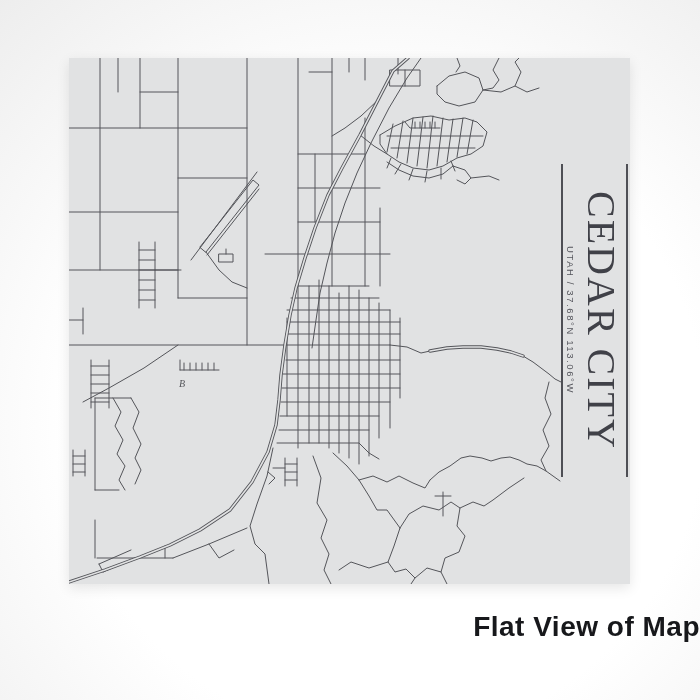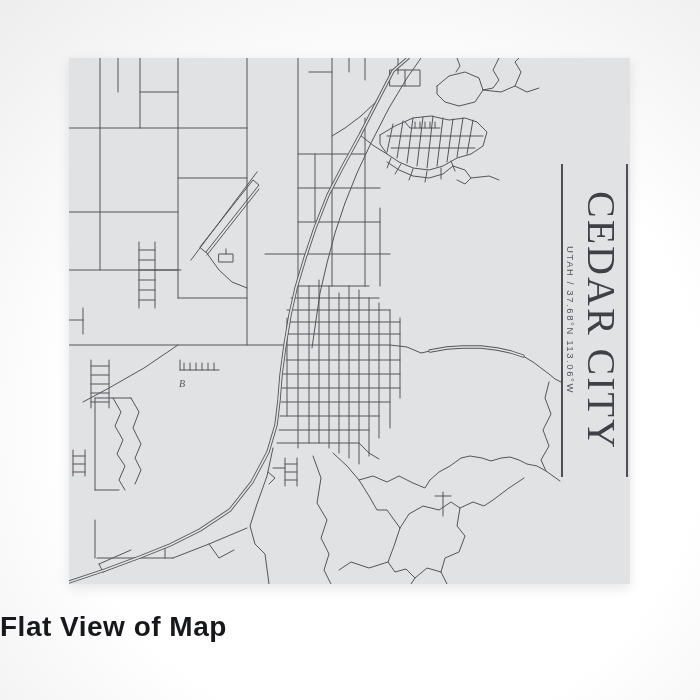--- a/index.html
+++ b/index.html
@@ -39,21 +39,21 @@
     font-size:9.5px; line-height:1.2; letter-spacing:1.6px;
     color:var(--subtitle); text-align:center; white-space:nowrap;
   }
   .map-label-b{
     position:absolute; left:110px; top:320px;
     font-family:"Liberation Serif", serif; font-style:italic;
     font-size:10px; color:var(--road);
   }
   .caption{
     position:absolute; left:0; right:0; top:611px;
-    text-align:left; font-size:28px; font-weight:700;
+    text-align:right; font-size:28px; font-weight:700;
     letter-spacing:0.5px; color:var(--caption);
   }
 </style>
 </head>
 <body>
 
 <div class="map-card">
   <svg viewBox="0 0 561 526" preserveAspectRatio="none">
       <polyline points="31,0 31,212" class="road"></polyline>
       <polyline points="0,70 178,70" class="road"></polyline>

